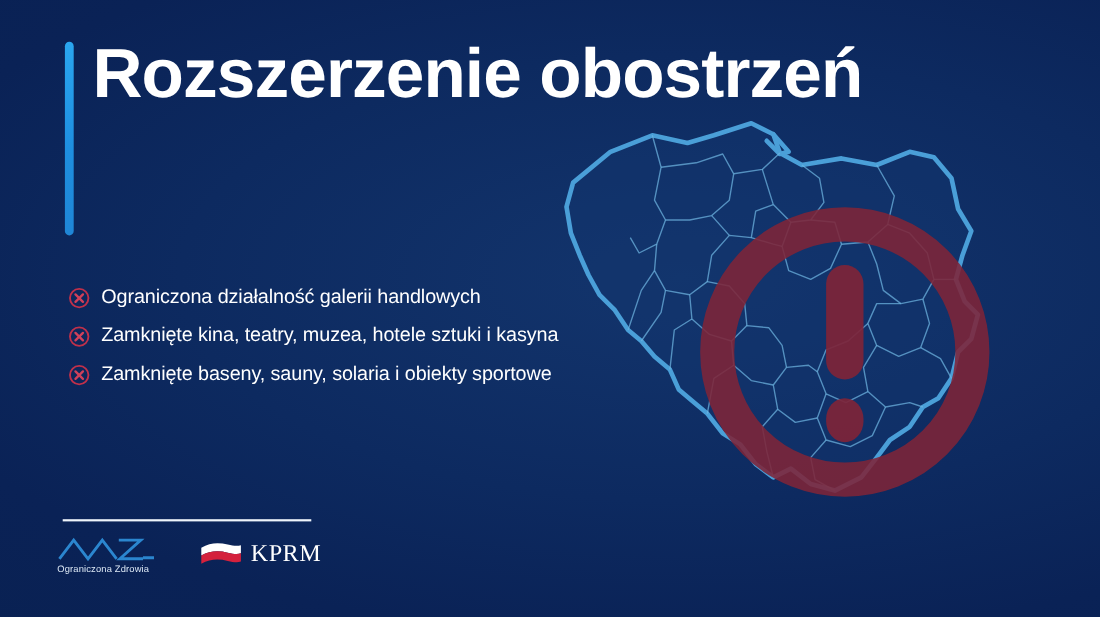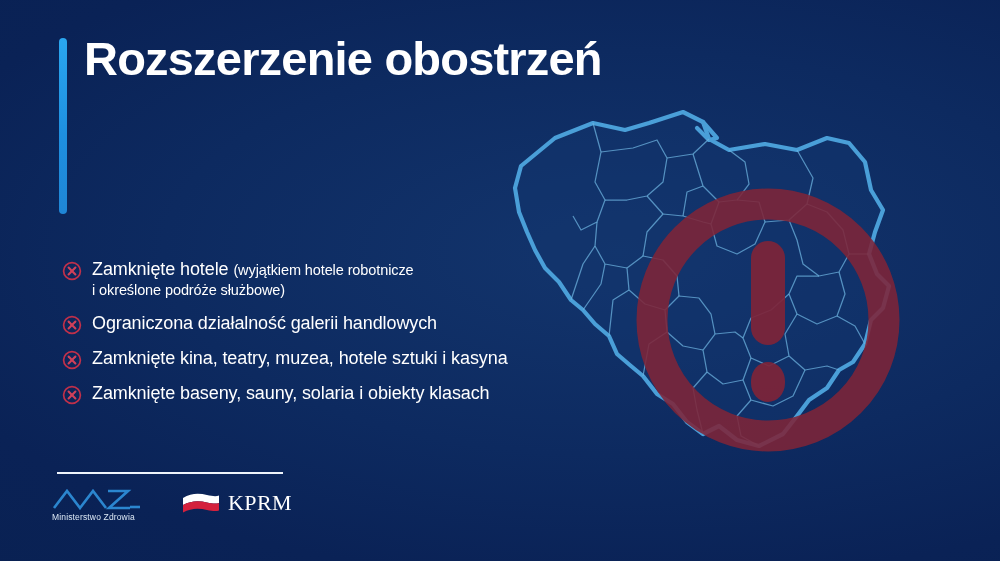--- a/index.html
+++ b/index.html
@@ -37,21 +37,21 @@
   #content{position:absolute;left:0;top:0;width:560px;height:561px;}
 
   #accent-bar{
     position:absolute;left:59px;top:38px;width:8px;height:176px;
     border-radius:5px;
     background:linear-gradient(180deg,#2aa6ef 0%,#1e8fe0 55%,#1f86d6 100%);
   }
 
   #headline{
     position:absolute;left:84px;top:33px;width:470px;
-    color:#ffffff;font-weight:bold;font-size:47px;line-height:1.09;
+    color:#ffffff;font-weight:bold;font-size:63px;line-height:1.09;
     letter-spacing:-0.8px;
   }
   #headline .ln{display:block;white-space:nowrap;}
   #subhead{
     position:absolute;left:84px;top:178px;width:470px;
     color:#f0f6ff;font-size:30px;line-height:1.18;letter-spacing:-0.2px;
   }
 
   
   #bullets{position:absolute;left:62px;top:258px;width:500px;}
@@ -158,30 +158,20 @@
     <div id="accent-bar"></div>
 
     <div id="headline">
       <span class="ln">Rozszerzenie obostrzeń</span>
     </div>
 
 
     <div id="bullets">
 
 
-      <div class="row item">
-        <span class="ico">
-          <svg width="20" height="20" viewBox="0 0 20 20" xmlns="http://www.w3.org/2000/svg">
-            <circle class="x-circle" cx="10" cy="10" r="8.4"></circle>
-            <line class="x-cross" x1="6.6" y1="6.6" x2="13.4" y2="13.4"></line>
-            <line class="x-cross" x1="13.4" y1="6.6" x2="6.6" y2="13.4"></line>
-          </svg>
-        </span>
-        <span class="txt"><span>Zamknięte hotele </span><span class="sub">(wyjątkiem hotele robotnicze</span><span class="sub2">i określone podróże służbowe)</span></span>
-      </div>
 
       <div class="row item">
         <span class="ico">
           <svg width="20" height="20" viewBox="0 0 20 20" xmlns="http://www.w3.org/2000/svg">
             <circle class="x-circle" cx="10" cy="10" r="8.4"></circle>
             <line class="x-cross" x1="6.6" y1="6.6" x2="13.4" y2="13.4"></line>
             <line class="x-cross" x1="13.4" y1="6.6" x2="6.6" y2="13.4"></line>
           </svg>
         </span>
         <span class="txt">Ograniczona działalność galerii handlowych</span>
@@ -199,36 +189,36 @@
       </div>
 
       <div class="row item">
         <span class="ico">
           <svg width="20" height="20" viewBox="0 0 20 20" xmlns="http://www.w3.org/2000/svg">
             <circle class="x-circle" cx="10" cy="10" r="8.4"></circle>
             <line class="x-cross" x1="6.6" y1="6.6" x2="13.4" y2="13.4"></line>
             <line class="x-cross" x1="13.4" y1="6.6" x2="6.6" y2="13.4"></line>
           </svg>
         </span>
-        <span class="txt">Zamknięte baseny, sauny, solaria i obiekty klasach</span>
+        <span class="txt">Zamknięte baseny, sauny, solaria i obiekty sportowe</span>
       </div>
 
     </div>
 
     <div id="divider"></div>
 
     <div id="footer">
 
       <div id="logo-mz">
         <svg class="mark" viewBox="0 0 92 24" xmlns="http://www.w3.org/2000/svg">
           <path class="mz-line" d="M2,21 L15,4 L28,21 L41,4 L54,21"></path>
           <path class="mz-line" d="M56,4 L76,4 L57,21 L78,21"></path>
           <path class="mz-line" d="M78,20 L88,20"></path>
         </svg>
-        <span class="caption">Ministerstwo Zdrowia</span>
+        <span class="caption">Ograniczona Zdrowia</span>
       </div>
 
       <div id="logo-kprm">
         <svg id="kprm-flag" viewBox="0 0 40 22" xmlns="http://www.w3.org/2000/svg">
           <path d="M2,6 C10,1 18,1 26,3 C31,4.2 35,4.6 38,3.6 L38,11 C35,12 31,11.6 26,10.4 C18,8.4 10,8.4 2,13 Z" fill="#ffffff"></path>
           <path d="M2,13 C10,8.4 18,8.4 26,10.4 C31,11.6 35,12 38,11 L38,18.5 C35,19.5 31,19.1 26,17.9 C18,15.9 10,15.9 2,20.5 Z" fill="#d4213d"></path>
         </svg>
         <span id="kprm-text">KPRM</span>
       </div>
 

